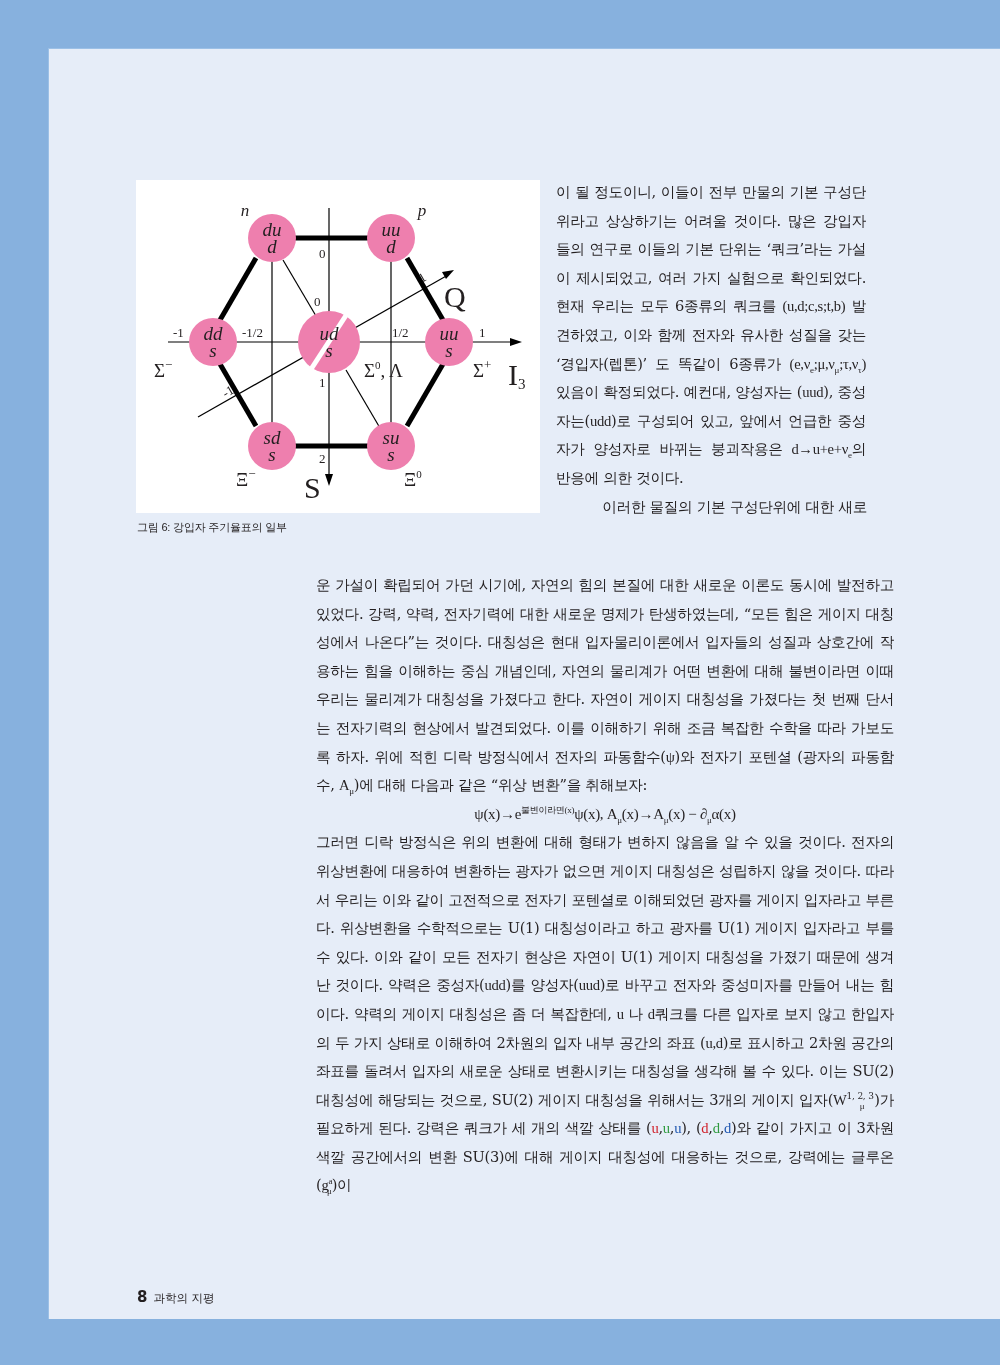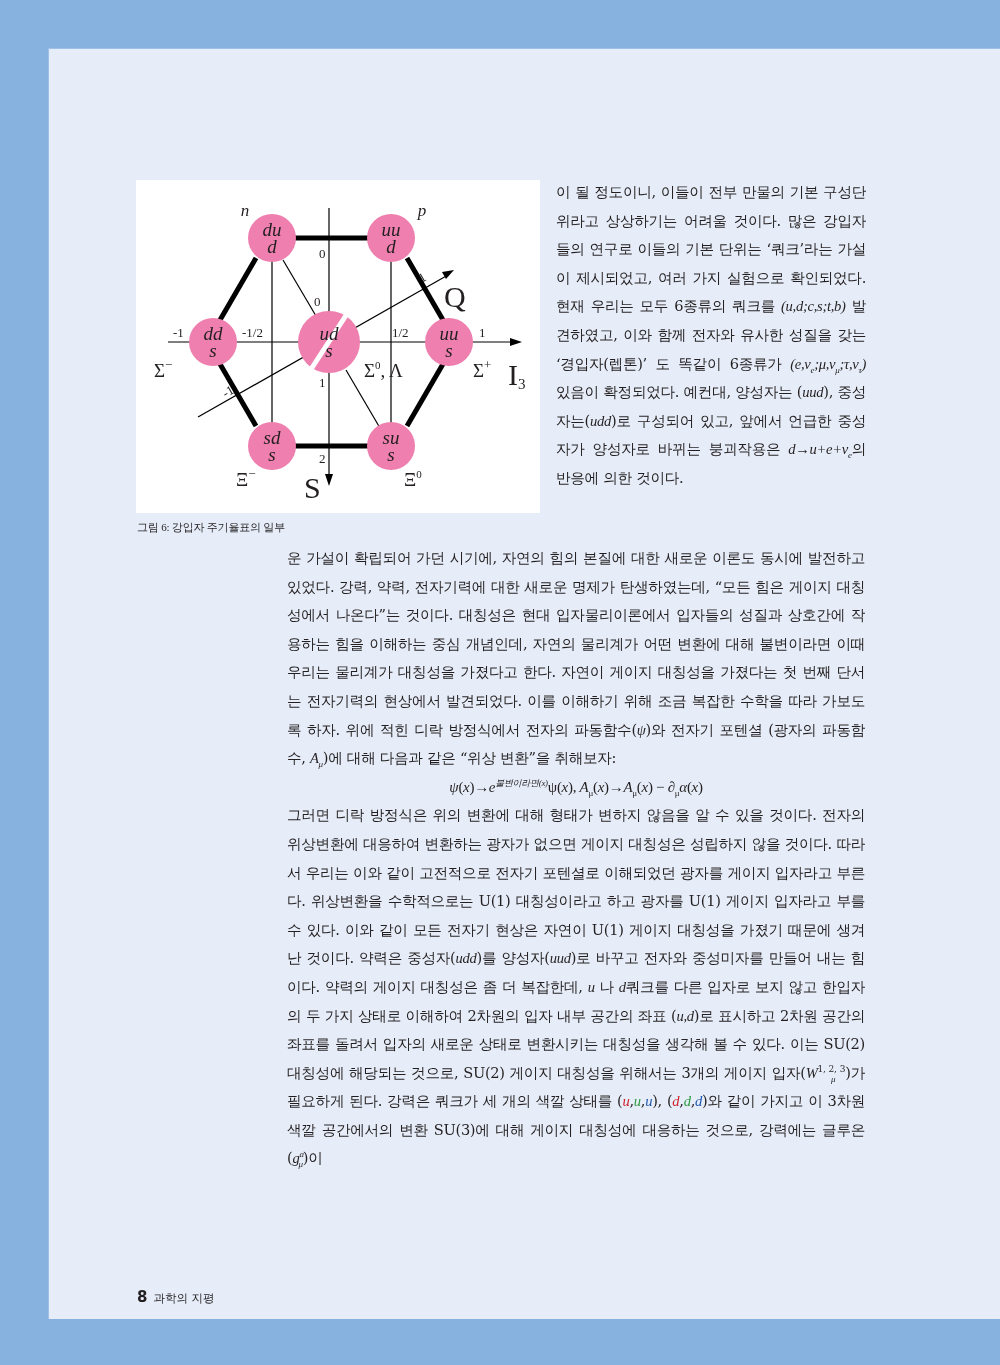--- a/index.html
+++ b/index.html
@@ -14,40 +14,40 @@
     background:#e6edf8;
     border-top:1px solid #9cc0e6; border-left:1px solid #9cc0e6;
   }
   .figure {
     position:absolute; left:136px; top:180px; width:404px; height:333px;
     background:#ffffff;
   }
   .figure svg { display:block; }
   .caption {
     position:absolute; left:137px; top:520px;
-    font-family:Liberation Serif, serif;
+    font-family:Liberation Sans, sans-serif;
     font-size:11px; color:#231f20; letter-spacing:-0.2px;
   }
   .col-right {
     position:absolute; left:556px; top:178px; width:310px;
     font-size:14.6px; line-height:28.6px; letter-spacing:-0.3px;
     text-align:justify;
   }
   .col-right p, .col-full p { margin:0; }
   .col-full {
     position:absolute; left:287px; top:529px; width:578px;
     font-size:14.6px; line-height:28.6px; letter-spacing:-0.3px;
     text-align:justify;
   }
   .indent-line { text-align:right; }
   .equation {
     text-align:center; font-size:15px; line-height:28.6px;
     font-family:"Liberation Serif", "DejaVu Serif", serif;
   }
-  .i { font-style:italic; font-family:"Liberation Serif", serif; }
+  .i { font-family:"Liberation Serif", serif; }
   .red { color:#d0202a; } .green { color:#2e9a3e; } .blue { color:#1e56b0; }
   sub, sup { font-size:9px; line-height:0; }
   .footer {
     position:absolute; left:137px; top:1288px;
     font-family:"DejaVu Sans", "Liberation Sans", sans-serif;
     display:flex; align-items:baseline; gap:6px;
   }
   .footer .num { font-weight:bold; font-size:15px; }
   .footer .title { font-size:11.5px; font-weight:normal; }
 </style>
@@ -137,23 +137,24 @@
       <text x="308" y="127">Q</text>
       <text x="372" y="205">I<tspan font-size="15" dy="4">3</tspan></text>
       <text x="168" y="318">S</text>
     </g>
   </svg>
 </div>
 <div class="caption">그림 6: 강입자 주기율표의 일부</div>
 
 <div class="col-right">
   <p><span>이 될 정도이니, 이들이 전부 만물의 기본 구성단위라고 상상하기는 어려울 것이다. 많은 강입자들의 연구로 이들의 기본 단위는 ‘쿼크’라는 가설이 제시되었고, 여러 가지 실험으로 확인되었다. 현재 우리는 모두 6종류의 쿼크를</span> <span class="i">(u,d;c,s;t,b)</span><span> 발견하였고, 이와 함께 전자와 유사한 성질을 갖는 ‘경입자(렙톤)’ 도 똑같이 6종류가 </span><span class="i">(e,ν<sub>e</sub>;μ,ν<sub>μ</sub>;τ,ν<sub>τ</sub>)</span><span> 있음이 확정되었다. 예컨대, 양성자는 (</span><span class="i">uud</span><span>), 중성자는(</span><span class="i">udd</span><span>)로 구성되어 있고, 앞에서 언급한 중성자가 양성자로 바뀌는 붕괴작용은 </span><span class="i">d→u+e+ν<sub>e</sub></span><span>의 반응에 의한 것이다.</span></p>
+  <p class="indent-line" style="margin-right:-1px;">이러한 물질의 기본 구성단위에 대한 새로</p>
 </div>
 
-<div class="col-full" style="top:544px;">
+<div class="col-full" style="top:571px;margin-left:29px;">
   <p><span>운 가설이 확립되어 가던 시기에, 자연의 힘의 본질에 대한 새로운 이론도 동시에 발전하고 있었다. 강력, 약력, 전자기력에 대한 새로운 명제가 탄생하였는데, “모든 힘은 게이지 대칭성에서 나온다”는 것이다. 대칭성은 현대 입자물리이론에서 입자들의 성질과 상호간에 작용하는 힘을 이해하는 중심 개념인데, 자연의 물리계가 어떤 변환에 대해 불변이라면 이때 우리는 물리계가 대칭성을 가졌다고 한다. 자연이 게이지 대칭성을 가졌다는 첫 번째 단서는 전자기력의 현상에서 발견되었다. 이를 이해하기 위해 조금 복잡한 수학을 따라 가보도록 하자. 위에 적힌 디락 방정식에서 전자의 파동함수(</span><span class="i">ψ</span><span>)와 전자기 포텐셜 (광자의 파동함수, </span><span class="i">A<sub>μ</sub></span><span>)에 대해 다음과 같은 “위상 변환”을 취해보자:</span></p>
   <p class="equation"><span class="i">ψ</span>(<span class="i">x</span>)→<span class="i">e</span><sup class="i">불변이라면(x)</sup>ψ(<span class="i">x</span>), <span class="i">A</span><sub>μ</sub>(<span class="i">x</span>)→<span class="i">A</span><sub>μ</sub>(<span class="i">x</span>) − ∂<sub>μ</sub><span class="i">α</span>(<span class="i">x</span>)</p>
   <p><span>그러면 디락 방정식은 위의 변환에 대해 형태가 변하지 않음을 알 수 있을 것이다. 전자의 위상변환에 대응하여 변환하는 광자가 없으면 게이지 대칭성은 성립하지 않을 것이다. 따라서 우리는 이와 같이 고전적으로 전자기 포텐셜로 이해되었던 광자를 게이지 입자라고 부른다. 위상변환을 수학적으로는 U(1) 대칭성이라고 하고 광자를 U(1) 게이지 입자라고 부를 수 있다. 이와 같이 모든 전자기 현상은 자연이 U(1) 게이지 대칭성을 가졌기 때문에 생겨난 것이다. 약력은 중성자(</span><span class="i">udd</span><span>)를 양성자(</span><span class="i">uud</span><span>)로 바꾸고 전자와 중성미자를 만들어 내는 힘이다. 약력의 게이지 대칭성은 좀 더 복잡한데, </span><span class="i">u</span><span> 나 </span><span class="i">d</span><span>쿼크를 다른 입자로 보지 않고 한입자의 두 가지 상태로 이해하여 2차원의 입자 내부 공간의 좌표 (</span><span class="i">u,d</span><span>)로 표시하고 2차원 공간의 좌표를 돌려서 입자의 새로운 상태로 변환시키는 대칭성을 생각해 볼 수 있다. 이는 SU(2) 대칭성에 해당되는 것으로, SU(2) 게이지 대칭성을 위해서는 3개의 게이지 입자(</span><span class="i">W</span><sup>1, 2, 3</sup><sub class="i" style="margin-left:-14px;">μ</sub><span style="display:inline-block;width:10px;"></span><span>)가 필요하게 된다. 강력은 쿼크가 세 개의 색깔 상태를 (</span><span class="i red">u</span>,<span class="i green">u</span>,<span class="i blue">u</span><span>), (</span><span class="i red">d</span>,<span class="i green">d</span>,<span class="i blue">d</span><span>)와 같이 가지고 이 3차원 색깔 공간에서의 변환 SU(3)에 대해 게이지 대칭성에 대응하는 것으로, 강력에는 글루온(</span><span class="i">g</span><sup class="i">a</sup><sub class="i" style="margin-left:-5px;">μ</sub><span>)이</span></p>
 </div>
 
 <div class="footer">
   <span class="num">8</span>
   <span class="title">과학의 지평</span>
 </div>
 

